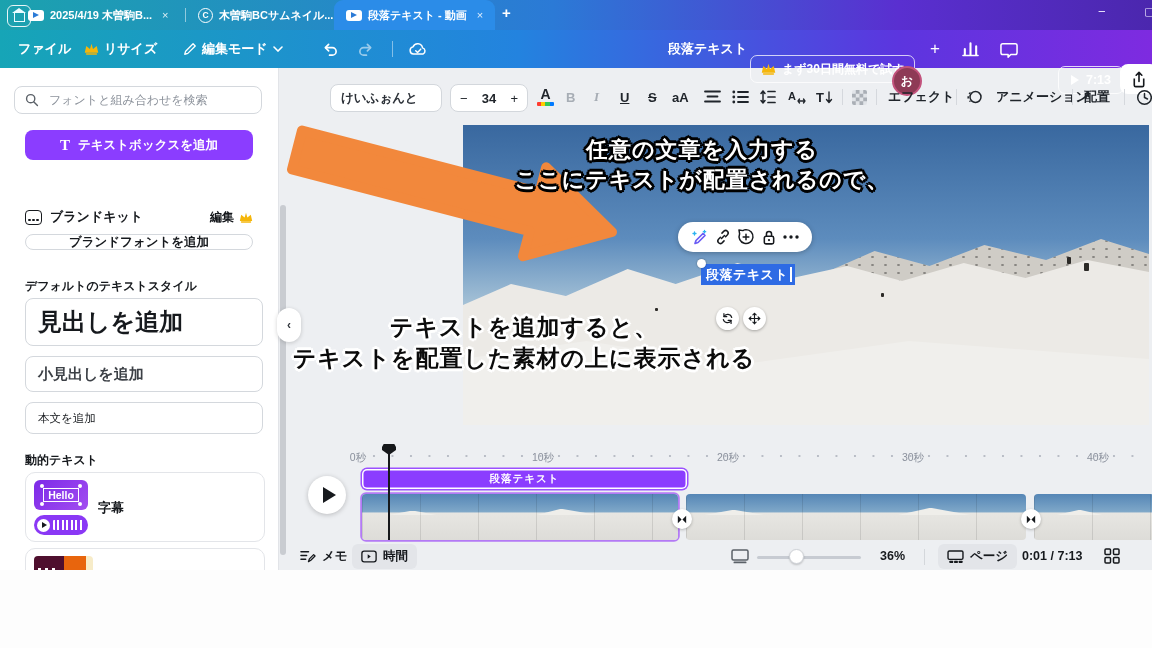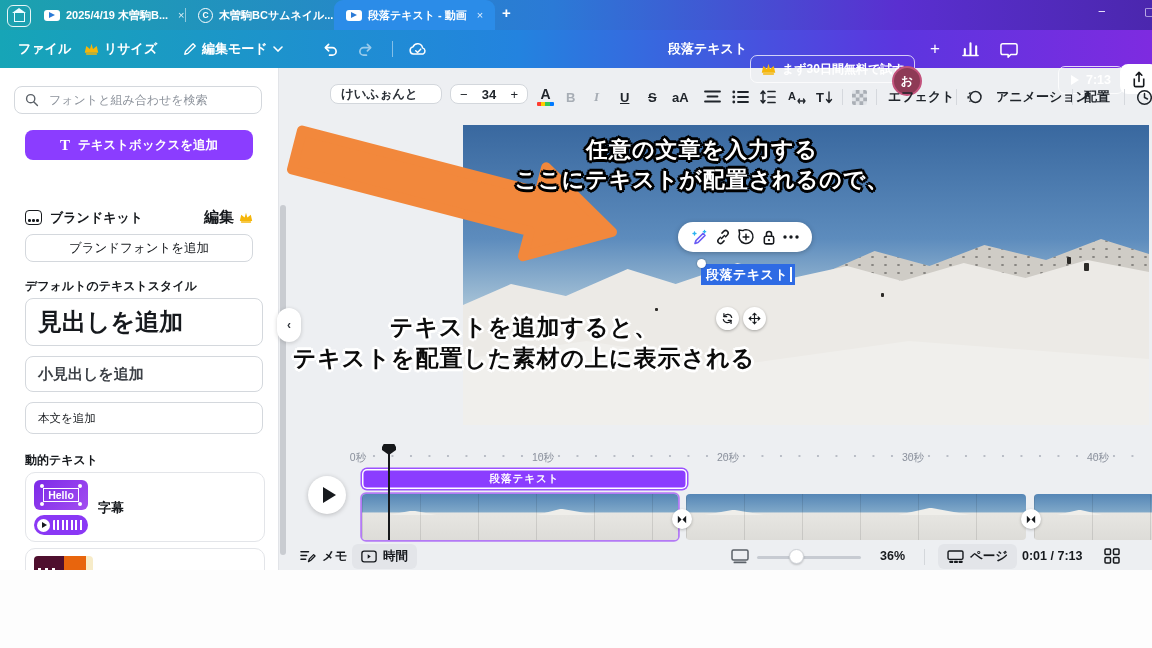--- a/index.html
+++ b/index.html
@@ -80,21 +80,21 @@
     background:#8a38f5;display:flex;align-items:center;gap:3px;padding-left:3px;box-sizing:border-box;}
   .wave-play{width:13px;height:13px;background:#fff;border-radius:50%;display:flex;align-items:center;justify-content:center;}
   .wave-play i{width:0;height:0;border-left:5px solid #16191d;border-top:3px solid transparent;border-bottom:3px solid transparent;margin-left:1px;}
   .wavebars{width:30px;height:10px;background:repeating-linear-gradient(90deg,#fff 0 2px,transparent 2px 4.5px);border-radius:1px;}
   .scrollthumb{position:absolute;left:280px;top:205px;width:6px;height:350px;background:#c9ccd1;border-radius:3px;}
   .chevpill{position:absolute;left:277px;top:308px;width:24px;height:34px;background:#fff;border-radius:12px;
     box-shadow:0 1px 4px rgba(0,0,0,.18);display:flex;align-items:center;justify-content:center;
     color:#33373d;font-size:12px;font-weight:bold;z-index:30;}
 
   
-  .ttb-box{position:absolute;background:#fff;border:1px solid #d3d7dc;border-radius:8px;height:20px;
+  .ttb-box{position:absolute;background:#fff;border:1px solid #d3d7dc;border-radius:8px;height:28px;
     box-sizing:border-box;display:flex;align-items:center;}
   .ttb-txt{position:absolute;top:84px;height:26px;display:flex;align-items:center;color:#20252b;
     font-size:13px;font-weight:bold;white-space:nowrap;}
   .ttb-div{position:absolute;top:89px;width:1px;height:16px;background:#d5d8dd;}
   .ico{display:inline-flex;align-items:center;justify-content:center;}
 
   
   .canvas{position:absolute;left:463px;top:125px;width:686px;height:300px;overflow:hidden;background:#dfe3e7;}
   .sky{position:absolute;inset:0;background:linear-gradient(180deg,#39689f 0%,#5d8cbd 38%,#9fbdd4 58%,#cfd9df 72%);}
   .ridge-rock{position:absolute;inset:0;background:#cfccc6;
@@ -159,21 +159,21 @@
 </head>
 <body>
 
 <div class="page">
 <div class="app">
 
   <div class="tabbar">
     <div class="homebtn">
           <span class="house"></span>
         </div>
-    <div class="tab" style="left:44px;text-align:center;">
+    <div class="tab" style="left:28px;text-align:center;">
       <span class="camicon"></span>
       <span>2025/4/19 木曽駒B...</span>
       <span class="x">×</span>
     </div>
     <div class="tabdiv" style="left:185px;"></div>
     <div class="tab" style="left:198px;">
       <span class="cfav">C</span>
       <span>木曽駒BCサムネイル...</span>
       <span class="x">×</span>
     </div>
@@ -271,28 +271,28 @@
       <span>テキストボックスを追加</span>
     </div>
     <div class="sb-row">
       <span class="co-icon">
             <i></i>
             <i></i>
             <i></i>
           </span>
       <span>ブランドキット</span>
       <span style="margin-left:auto;display:flex;align-items:center;gap:5px;">
-        <span style="font-size:15px;">編集</span>
+        <span style="font-size:12px;">編集</span>
         <svg width="14" height="11" viewBox="0 0 20 16">
               <path d="M1 13 L3 4 L8 8 L10 1 L12 8 L17 4 L19 13 Z" fill="#f5b60a"></path>
               <rect x="2.5" y="13.5" width="15" height="2" rx="1" fill="#f5b60a"></rect>
             </svg>
       </span>
     </div>
-    <div class="btn-white" style="left:25px;top:166px;width:228px;height:28px;font-weight:normal;font-size:12.5px;">
+    <div class="btn-white" style="left:25px;top:166px;width:228px;height:16px;font-weight:bold;font-size:12.5px;">
       <span>ブランドフォントを追加</span>
     </div>
     <div class="sb-h" style="top:210px;">デフォルトのテキストスタイル</div>
     <div class="btn-white style-big" style="left:25px;top:230px;width:238px;height:48px;">
       <span>見出しを追加</span>
     </div>
     <div class="btn-white style-sm" style="left:25px;top:334px;width:238px;height:32px;">
       <span>本文を追加</span>
     </div>
     <div class="btn-white style-mid" style="left:25px;top:288px;width:238px;height:36px;">

